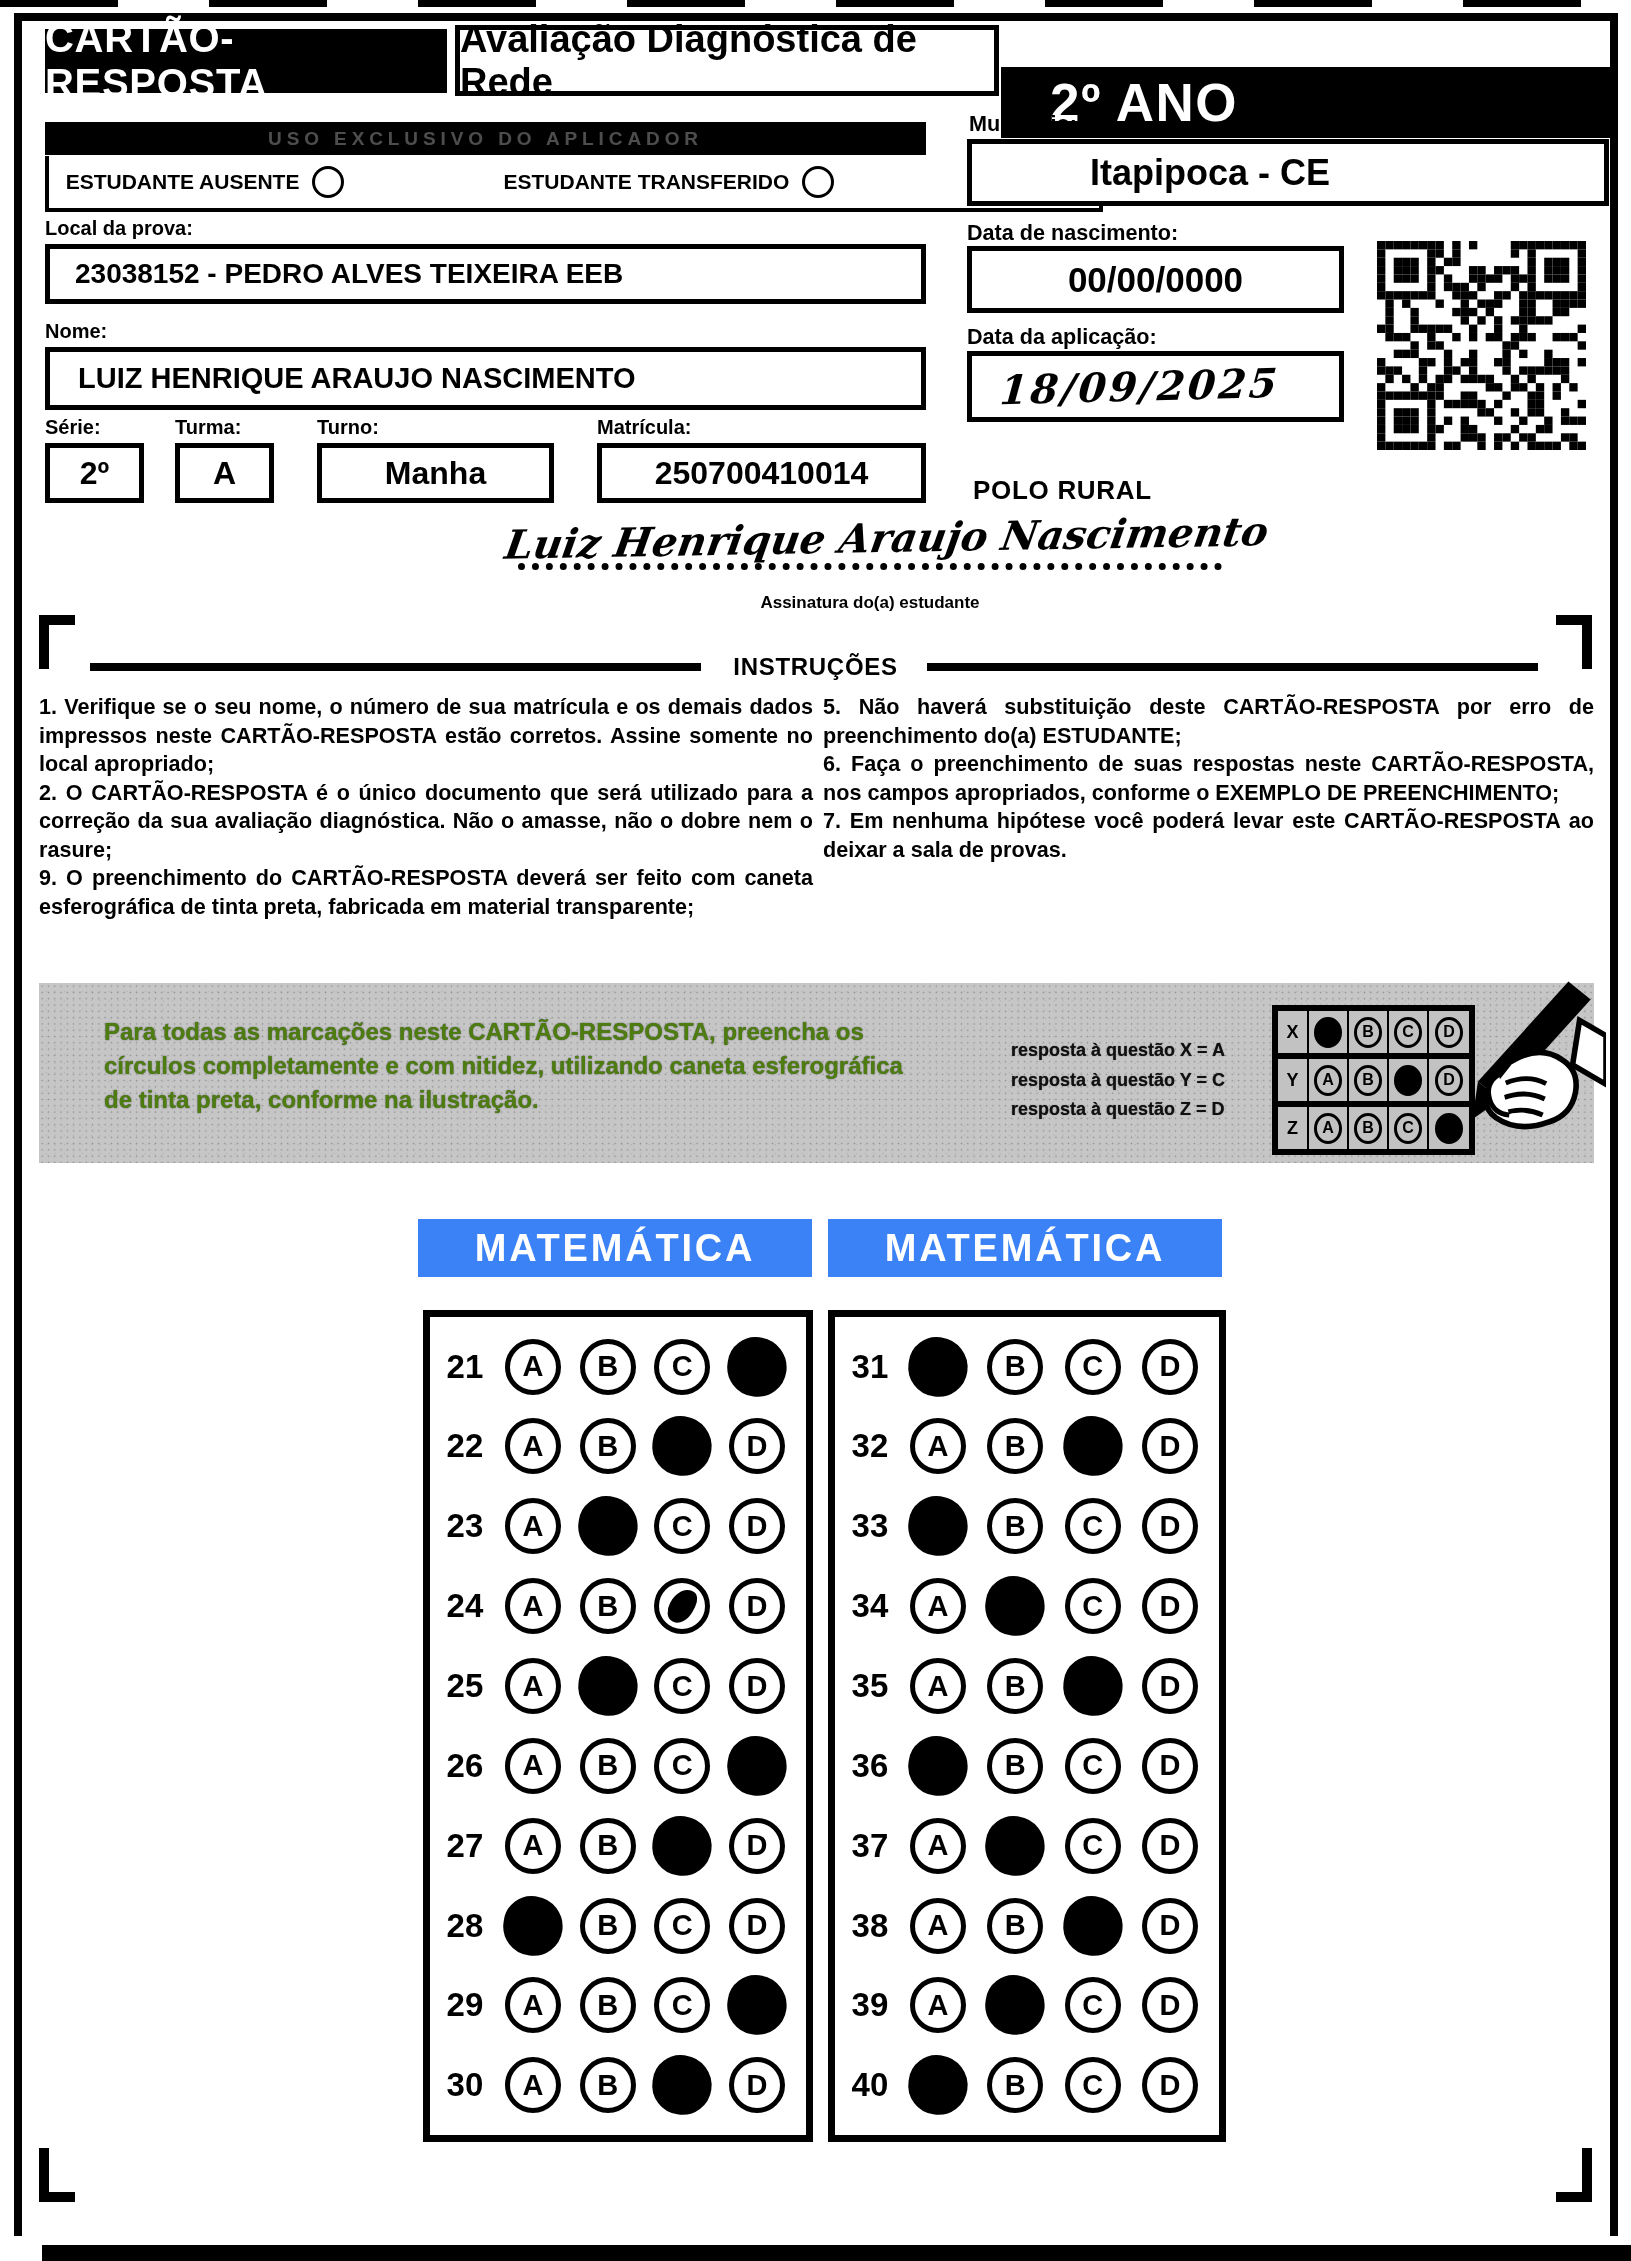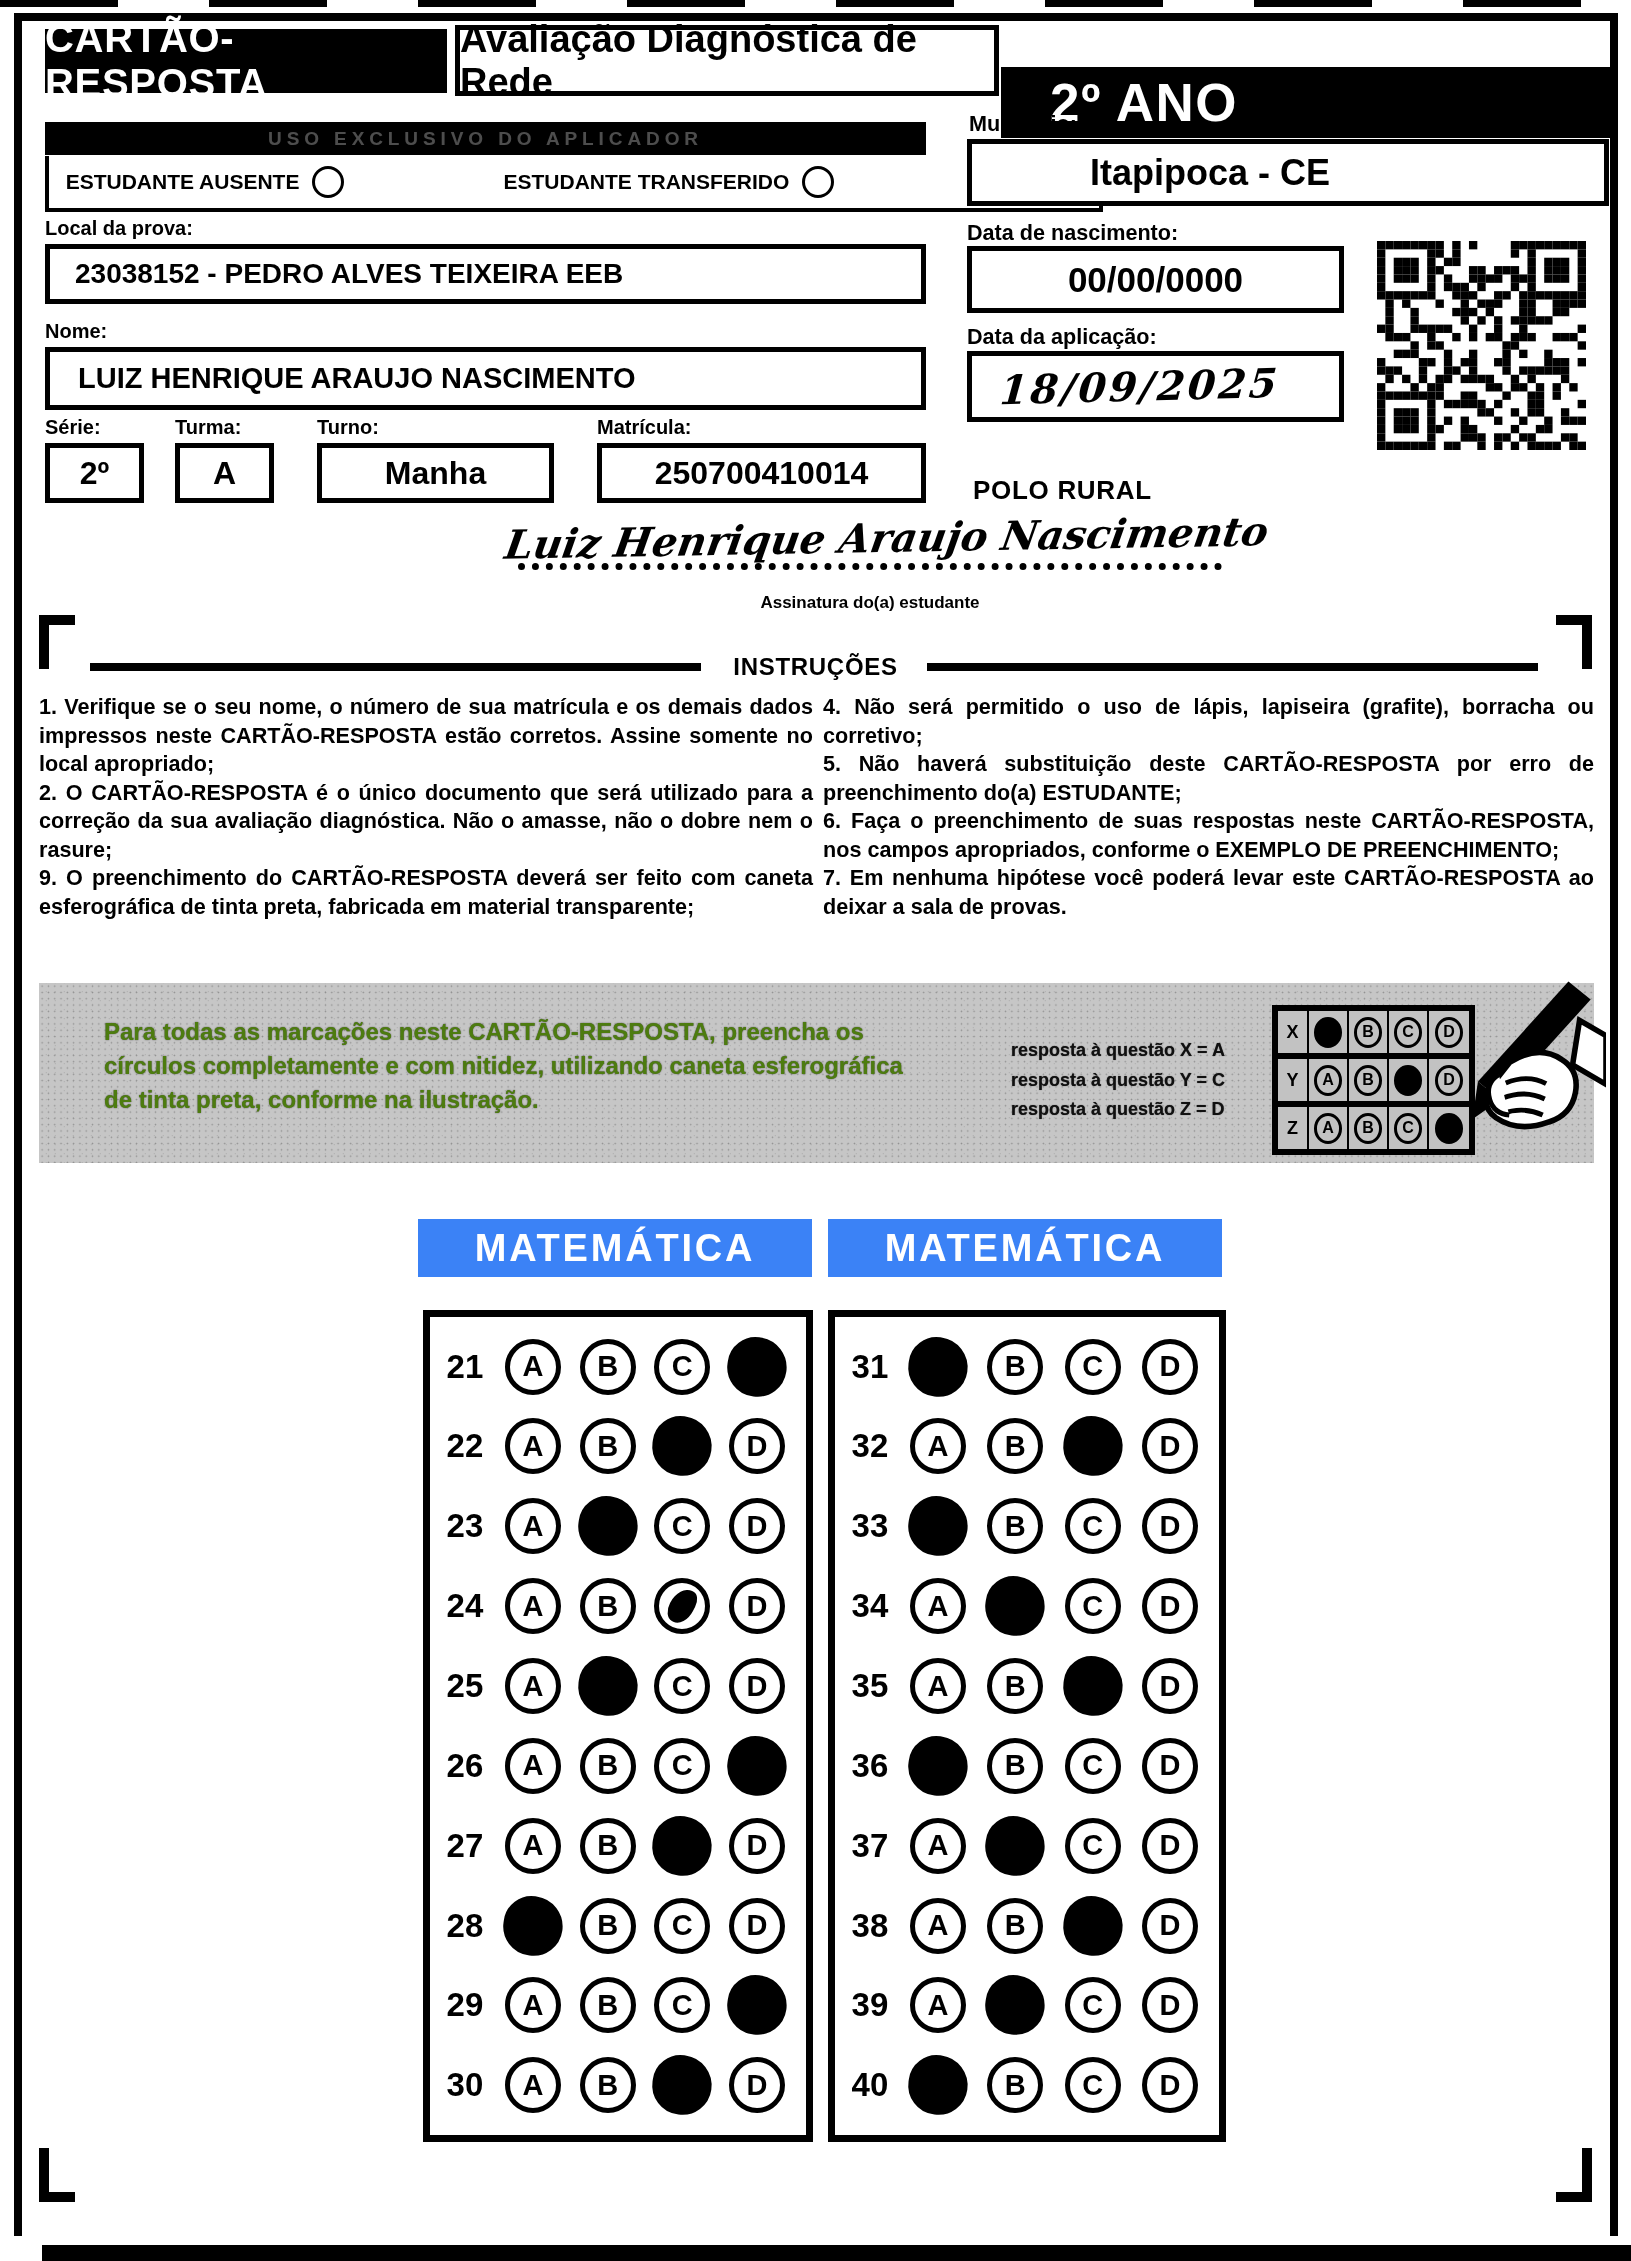--- a/index.html
+++ b/index.html
@@ -486,21 +486,20 @@
 
 <div class="abs instr-line instr-line-l"></div>
 <div class="abs instr-title">INSTRUÇÕES</div>
 <div class="abs instr-line instr-line-r"></div>
 <div class="abs instr-col instr-col-l">
     <p class="instr">1. Verifique se o seu nome, o número de sua matrícula e os demais dados impressos neste CARTÃO-RESPOSTA estão corretos. Assine somente no local apropriado;</p>
     <p class="instr">2. O CARTÃO-RESPOSTA é o único documento que será utilizado para a correção da sua avaliação diagnóstica. Não o amasse, não o dobre nem o rasure;</p>
     <p class="instr">9. O preenchimento do CARTÃO-RESPOSTA deverá ser feito com caneta esferográfica de tinta preta, fabricada em material transparente;</p>
   </div>
 <div class="abs instr-col instr-col-r">
-    <p class="instr">4. Não será permitido o uso de lápis, lapiseira (grafite), borracha ou corretivo;</p>
     <p class="instr">5. Não haverá substituição deste CARTÃO-RESPOSTA por erro de preenchimento do(a) ESTUDANTE;</p>
     <p class="instr">6. Faça o preenchimento de suas respostas neste CARTÃO-RESPOSTA, nos campos apropriados, conforme o EXEMPLO DE PREENCHIMENTO;</p>
     <p class="instr">7. Em nenhuma hipótese você poderá levar este CARTÃO-RESPOSTA ao deixar a sala de provas.</p>
   </div>
 
 <div class="abs band"></div>
 <div class="abs band-text">Para todas as marcações neste CARTÃO-RESPOSTA, preencha os círculos completamente e com nitidez, utilizando caneta esferográfica de tinta preta, conforme na ilustração.</div>
 <div class="abs ex-key">
     <div class="ex-line">resposta à questão X = A</div>
     <div class="ex-line">resposta à questão Y = C</div>

